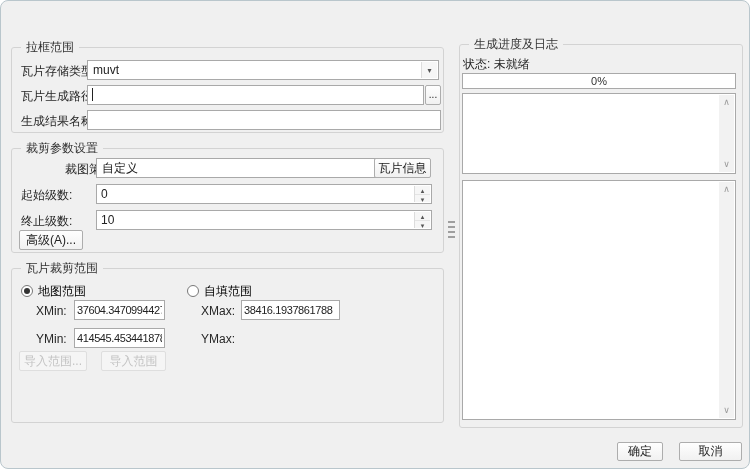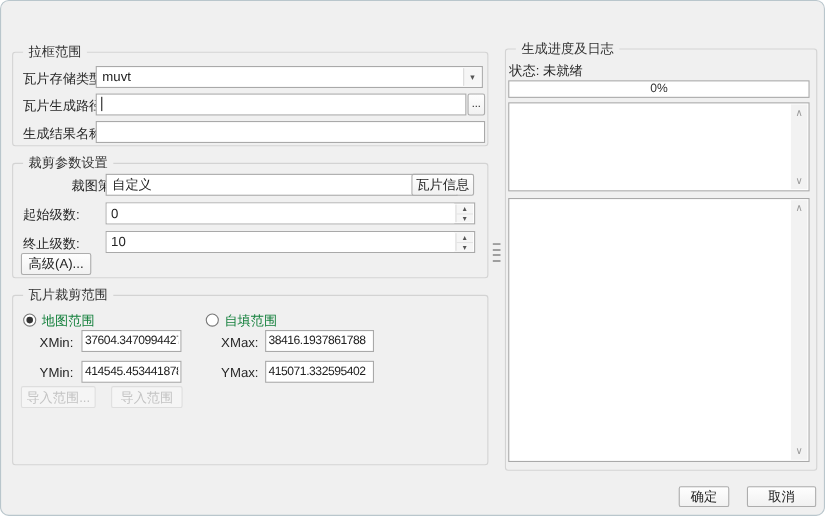--- a/index.html
+++ b/index.html
@@ -33,21 +33,21 @@
   .spindn { bottom:0; line-height:9px; border-top:1px solid #e4e4e4; }
   .btn { position:absolute; background:linear-gradient(#fefefe,#f1f1f1); border:1px solid #adadad;
          border-radius:2px; font-size:12px; color:#222; text-align:center; cursor:pointer;
          font-family:inherit; }
   .btn.disabled { background:#f5f5f5; border-color:#dedede; color:#c3c3c3; cursor:default; }
   .radio-wrap { position:absolute; height:15px; cursor:pointer; }
   .radio { position:absolute; left:0; top:1px; width:12px; height:12px; border:1px solid #787878;
            border-radius:50%; background:#fff; }
   .radio.on::after { content:""; position:absolute; left:2px; top:2px; width:6px; height:6px;
                      border-radius:50%; background:#333; }
-  .radio-lbl { position:absolute; left:17px; top:0; font-size:12px; line-height:15px; color:#15803d; white-space:nowrap; }
+  .radio-lbl { position:absolute; left:17px; top:0; font-size:12px; line-height:15px; color:#000000; white-space:nowrap; }
   .progress { position:absolute; background:#fff; border:1px solid #a9a9a9; font-size:11px;
               color:#333; text-align:center; line-height:14px; }
   .ta { position:absolute; background:#fff; border:1px solid #a9a9a9; }
   .sb { position:absolute; right:1px; top:1px; bottom:1px; width:15px; background:#f2f2f2; }
   .sb .up,.sb .dn { position:absolute; left:0; width:100%; height:15px; color:#9a9a9a;
                     font-size:9px; text-align:center; line-height:15px; cursor:pointer; }
   .sb .up { top:0; } .sb .dn { bottom:0; }
   .grip { position:absolute; left:447px; top:220px; width:7px; height:19px; cursor:col-resize;
           background:repeating-linear-gradient(180deg,#9f9f9f 0 2px,transparent 2px 5px); }
   .caret { position:absolute; width:1px; height:13px; background:#222; }
@@ -116,21 +116,20 @@
     <span class="radio-lbl">自填范围</span>
   </div>
 
   <span class="lbl" style="left:35px;top:300px;">XMin:</span>
   <input class="field num" style="left: 73px; top: 299px; width: 91px; height: 20px;" value="37604.3470994427">
   <span class="lbl" style="left:200px;top:300px;">XMax:</span>
   <input class="field num" style="left: 240px; top: 299px; width: 99px; height: 20px;" value="38416.1937861788">
   <span class="lbl" style="left:35px;top:328px;">YMin:</span>
   <input class="field num" style="left: 73px; top: 327px; width: 91px; height: 20px;" value="414545.453441878">
   <span class="lbl" style="left:200px;top:328px;">YMax:</span>
-  <input class="field num" style="left: 240px; top: 327px; width: 99px; height: 20px;" value="415071.332595402">
 
   <button class="btn disabled" style="left:18px;top:350px;width:68px;height:20px;">导入范围...</button>
   <button class="btn disabled" style="left:100px;top:350px;width:65px;height:20px;">导入范围</button>
 
   <div class="grip"></div>
 
   <div class="group" style="left:458px;top:43px;width:284px;height:384px;">
     <span class="legend">生成进度及日志</span>
   </div>
   <span class="lbl" style="left:462px;top:53px;">状态: 未就绪</span>

